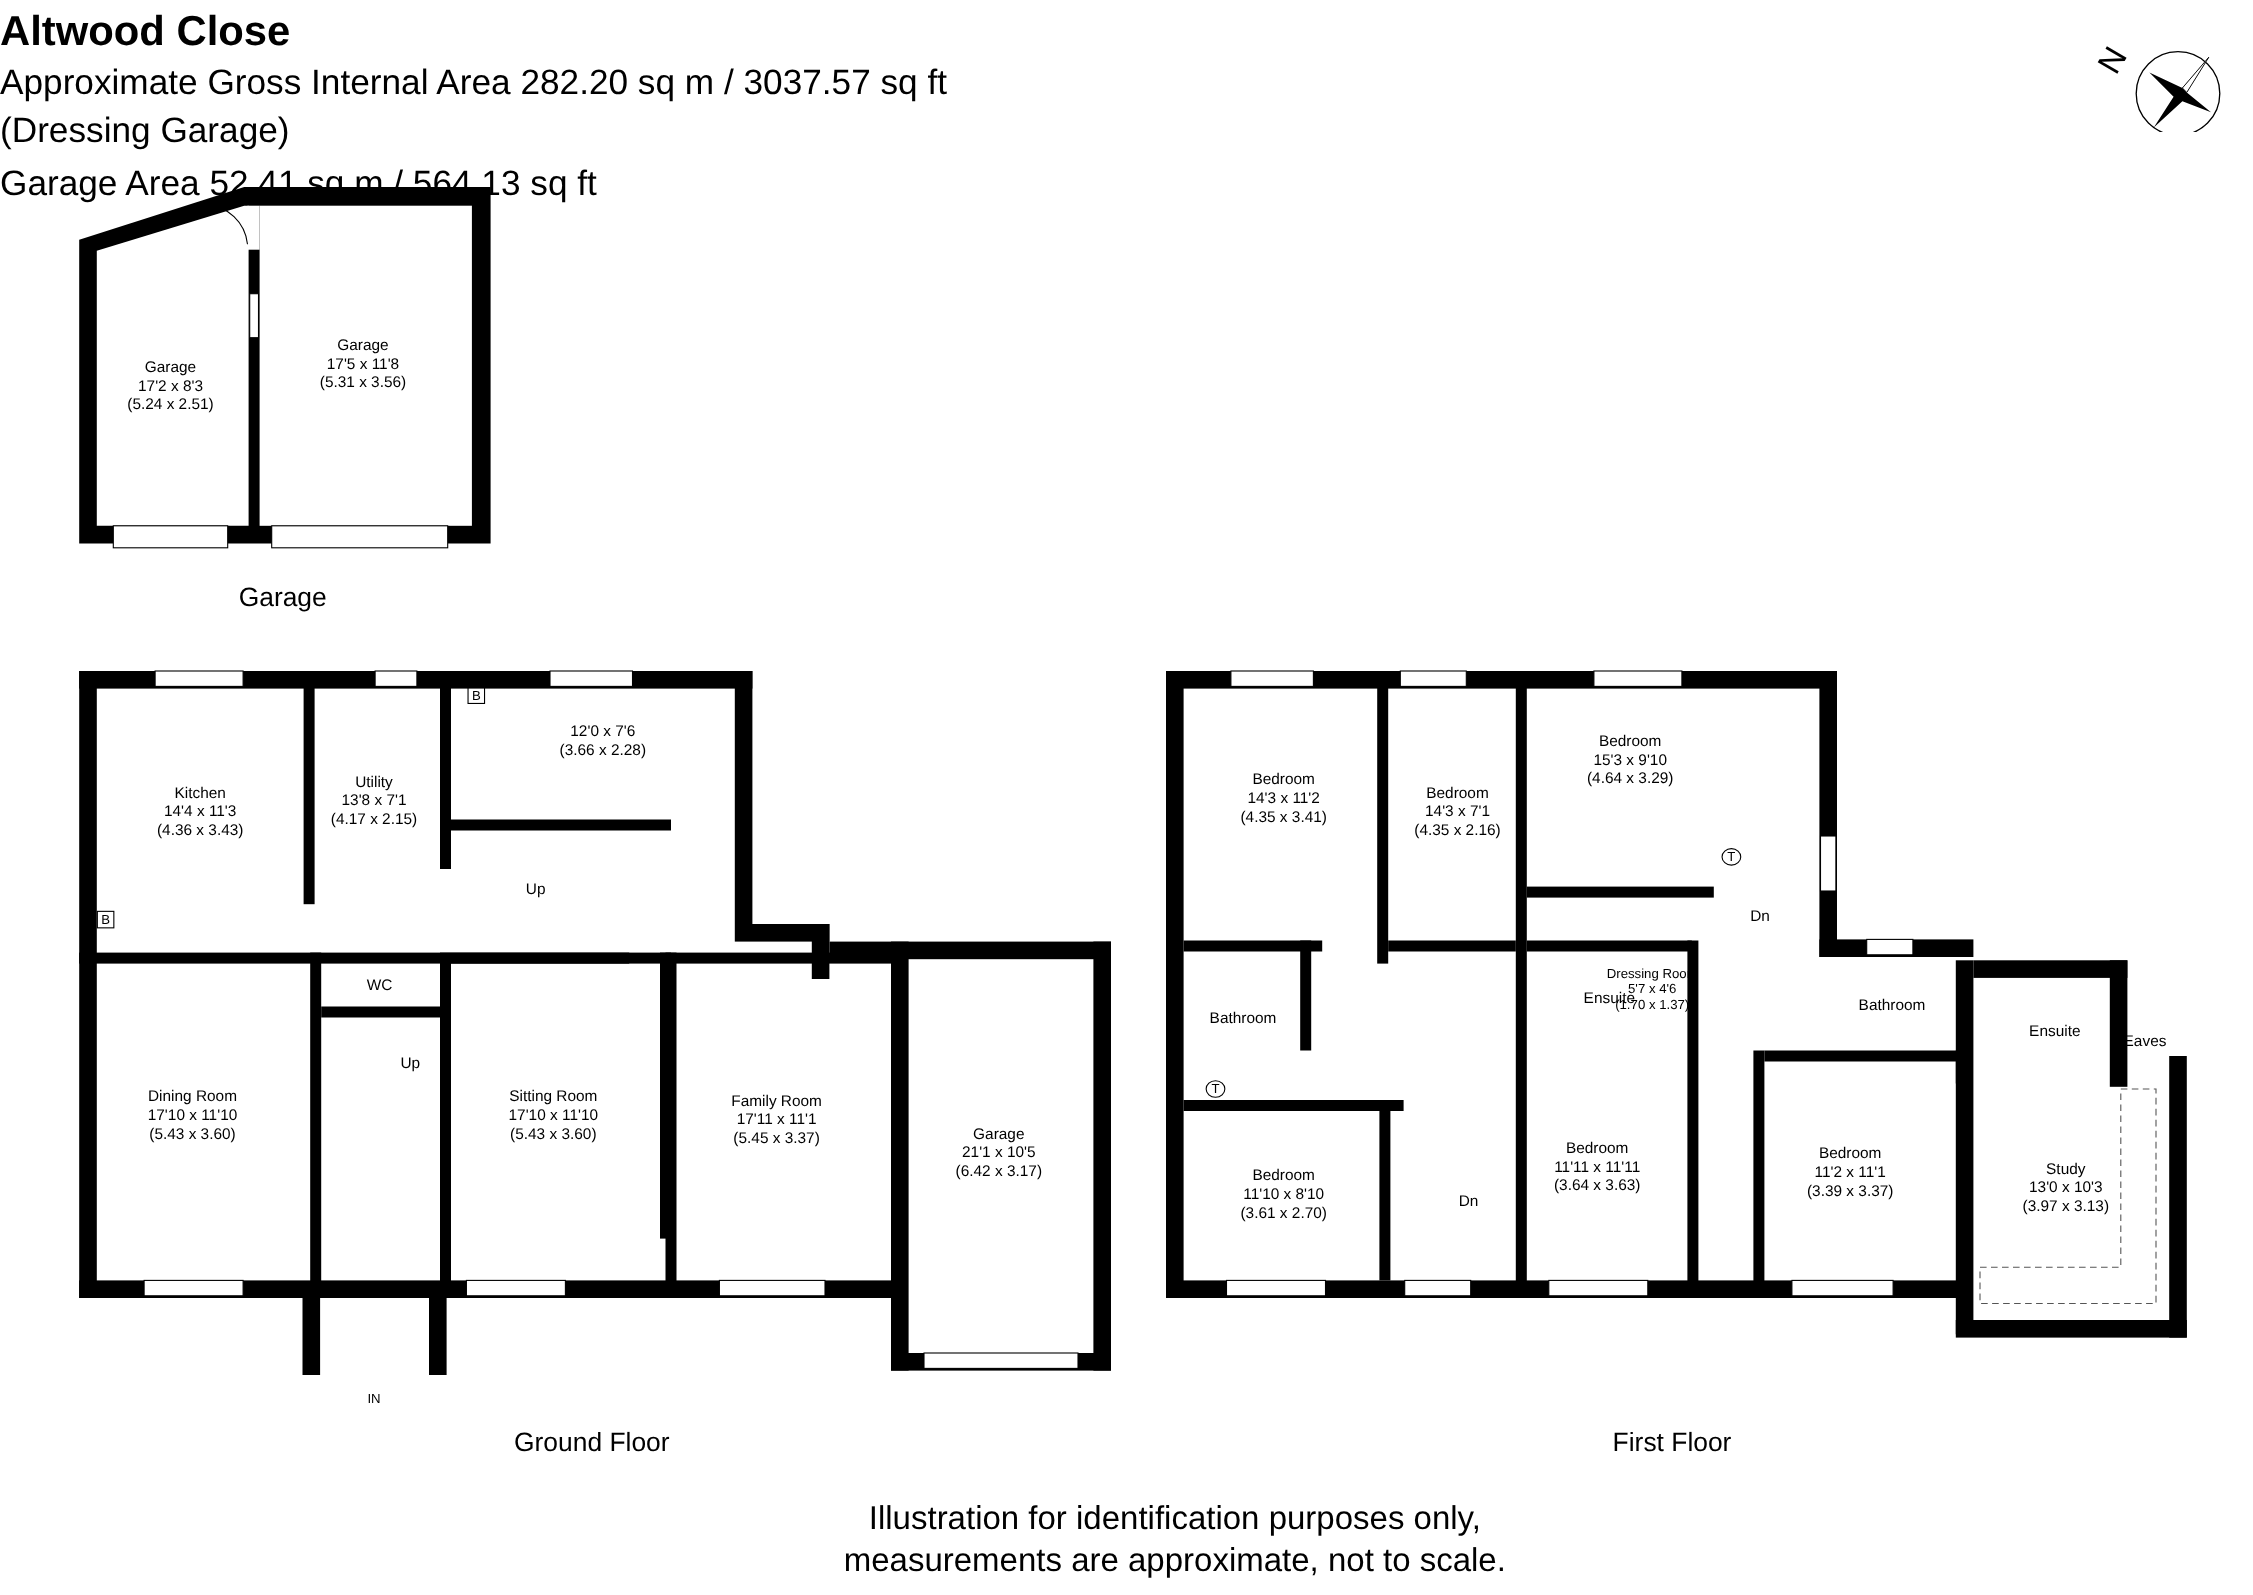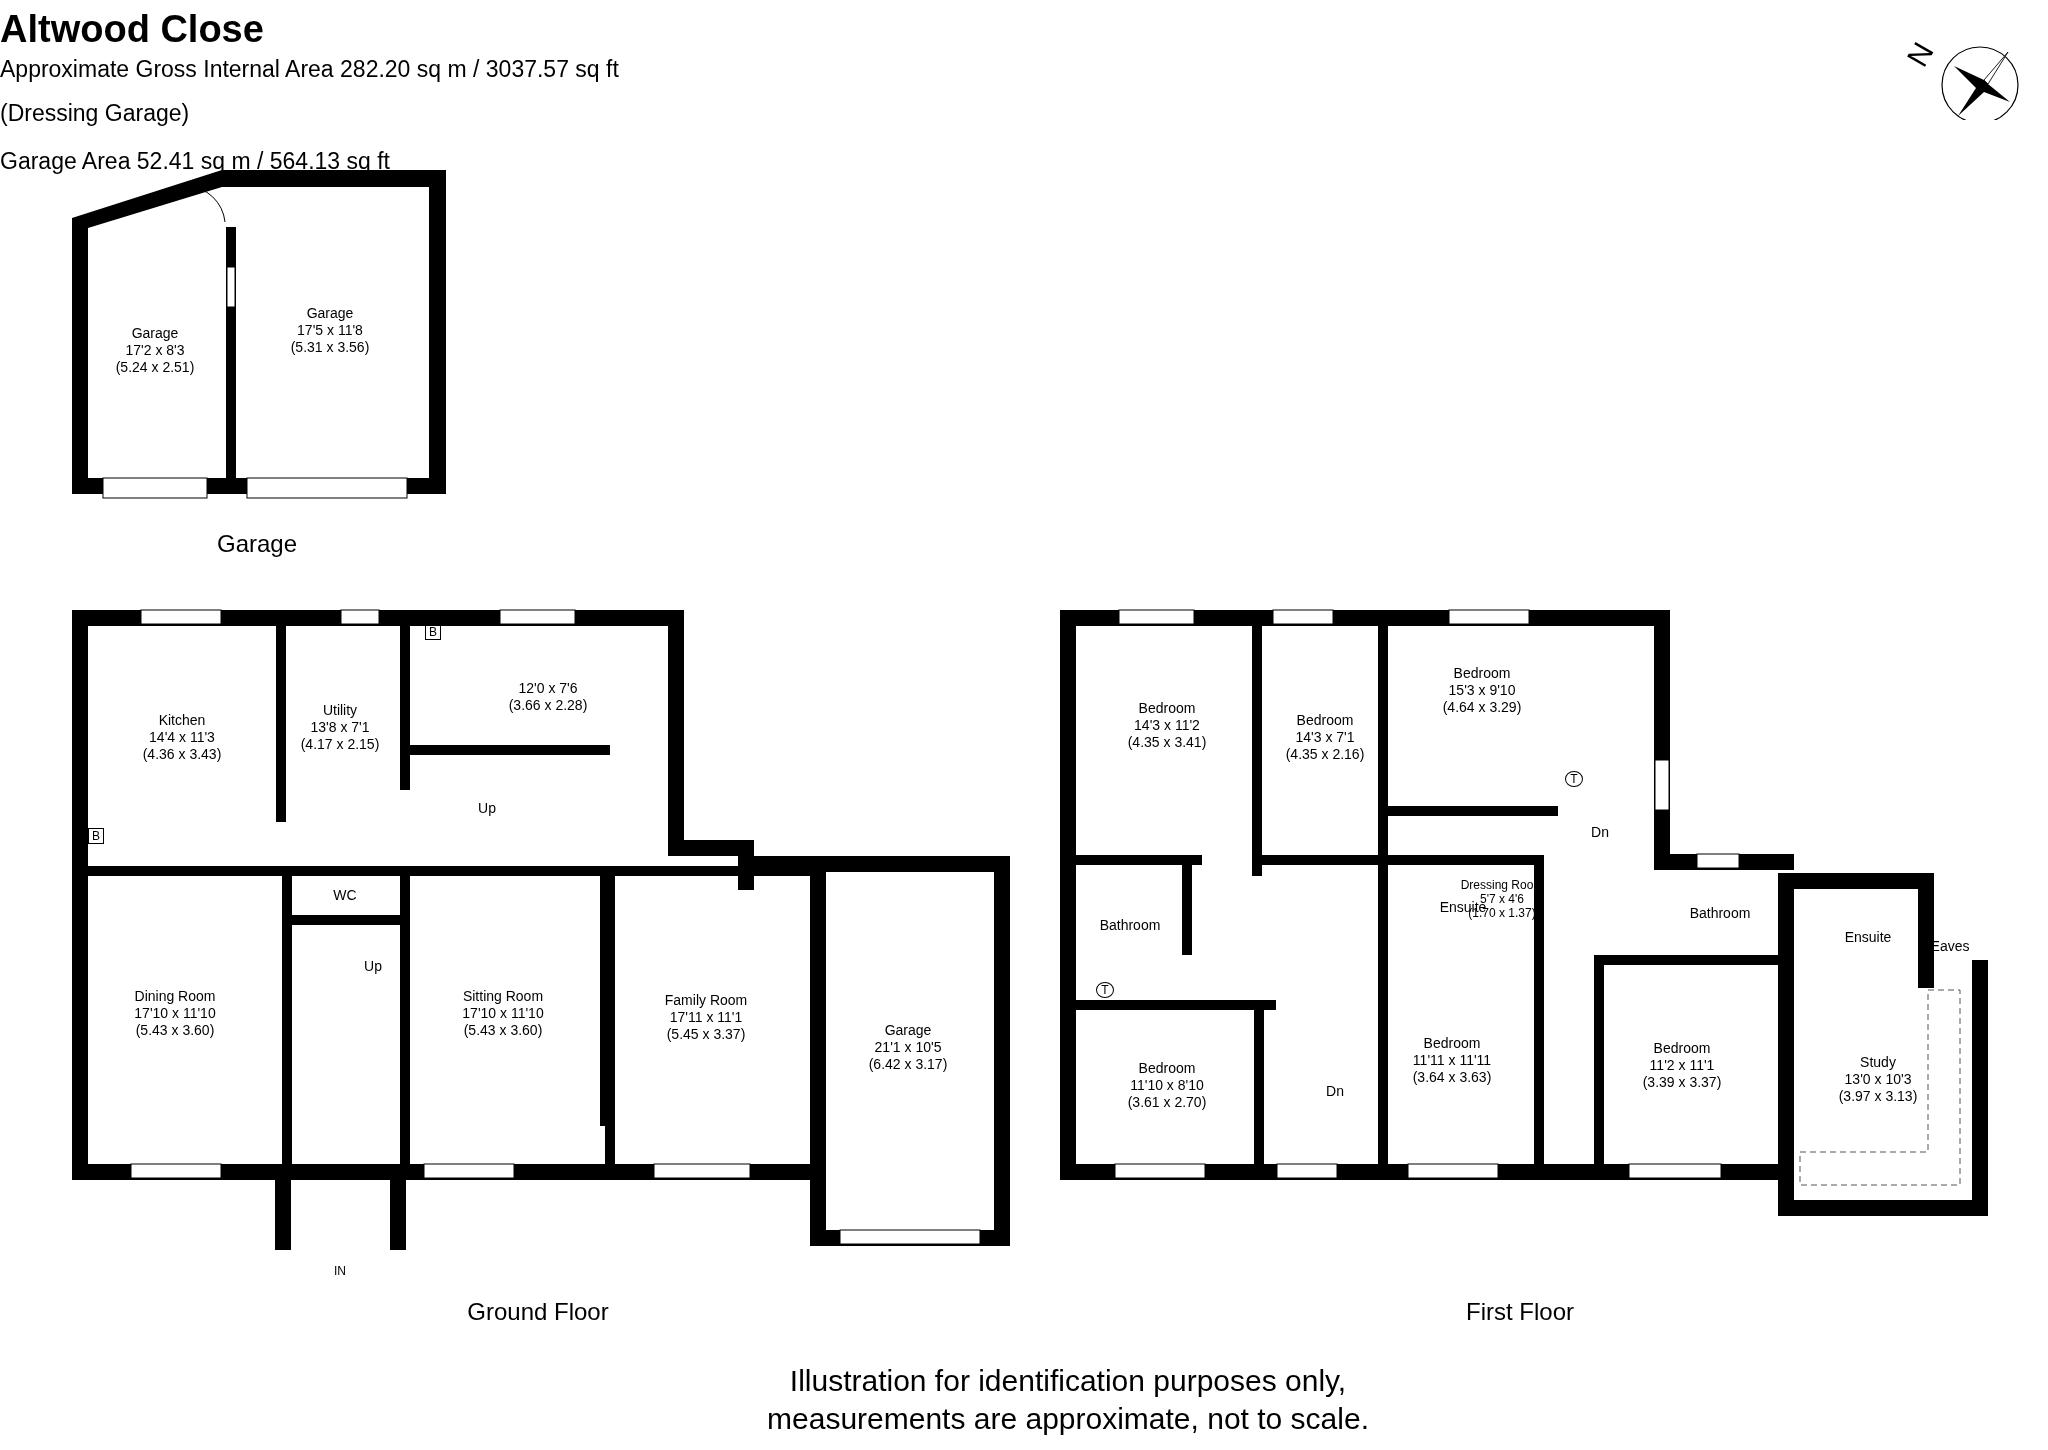--- a/index.html
+++ b/index.html
@@ -1,19 +1,19 @@
 <!DOCTYPE html>
 <html><head>
 <meta charset="utf-8">
 <style>
   html, body { margin:0; padding:0; background:#ffffff; }
   body { width:2048px; height:1450px; position:relative; overflow:hidden; font-family:"Liberation Sans", sans-serif; color:#000; }
   .hdr { position:absolute; left:0; width:2048px; text-align:left; }
   .title { top:8px; font-size:38px; font-weight:bold; }
-  .sub { font-size:23px; }
+  .sub { font-size:32px; }
   .plan { position:absolute; left:0; top:0; }
   .lbl { position:absolute; text-align:center; font-size:14px; line-height:17px; transform:translateX(-50%); white-space:nowrap; }
   .lbl.sm { font-size:12px; line-height:14px; }
   .floor-label { position:absolute; font-size:24px; transform:translateX(-50%); white-space:nowrap; }
   .note { position:absolute; left:0; width:2048px; text-align:center; font-size:30px; line-height:38px; top:1362px;padding-left:44px; }
   .compass { position:absolute; left:1900px; top:30px; }
 </style>
 </head>
 <body>
 
@@ -142,21 +142,21 @@
 <div class="lbl" style="left:182px; top:712px">
   <div>Kitchen</div>
   <div>14'4 x 11'3</div>
   <div>(4.36 x 3.43)</div>
 </div>
 <div class="lbl" style="left:340px; top:702px">
   <div>Utility</div>
   <div>13'8 x 7'1</div>
   <div>(4.17 x 2.15)</div>
 </div>
-<div class="lbl" style="left:548px; top:680px">
+<div class="lbl" style="left:548px; top:656px">
   <div>12'0 x 7'6</div>
   <div>(3.66 x 2.28)</div>
 </div>
 <div class="lbl" style="left:175px; top:988px">
   <div>Dining Room</div>
   <div>17'10 x 11'10</div>
   <div>(5.43 x 3.60)</div>
 </div>
 <div class="lbl" style="left:503px; top:988px">
   <div>Sitting Room</div>

